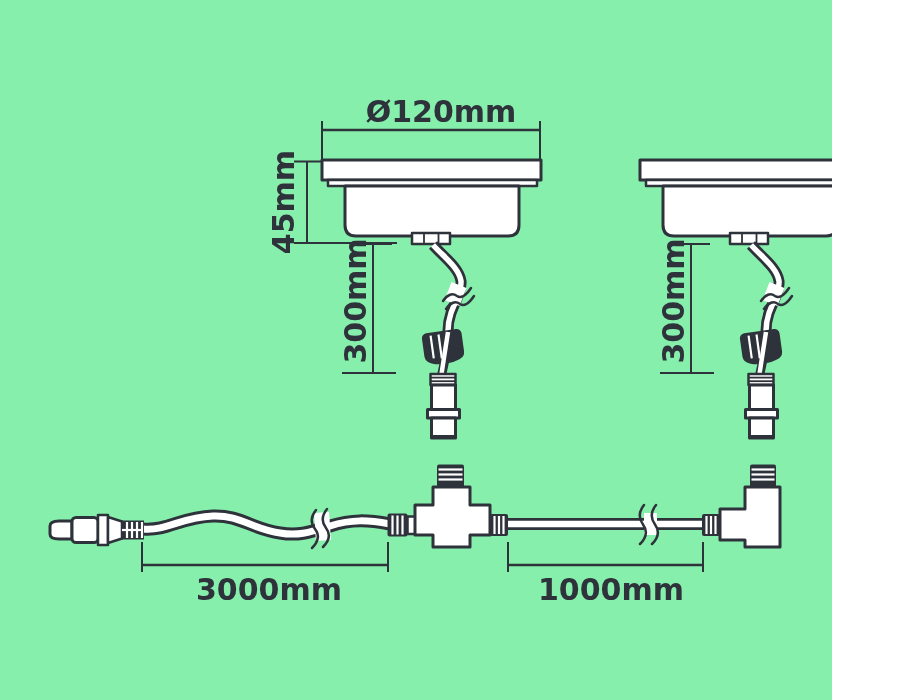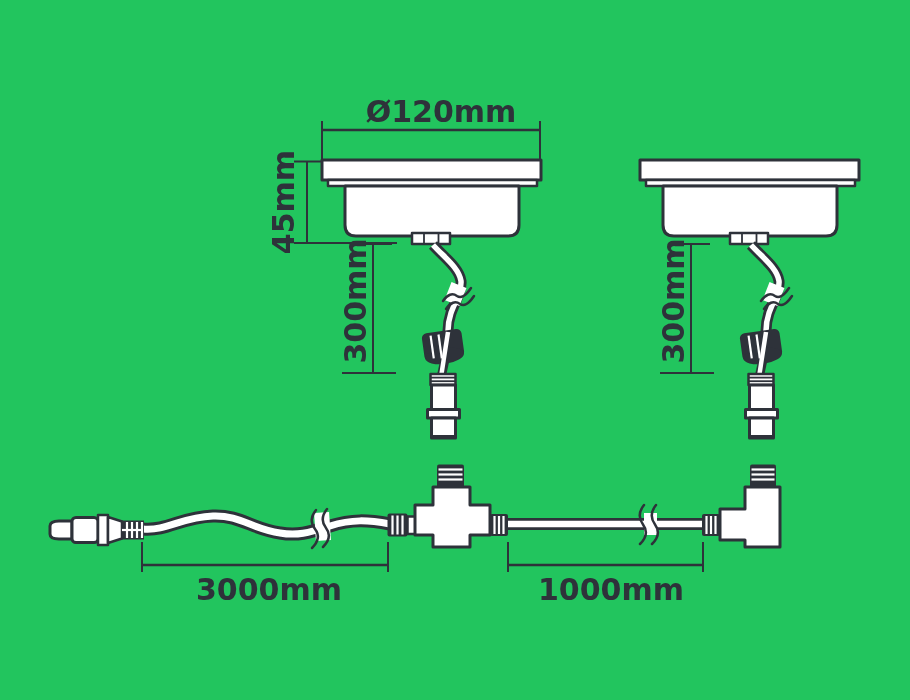--- a/index.html
+++ b/index.html
@@ -1,16 +1,16 @@
 <!DOCTYPE html>
 <html><head>
 <meta charset="utf-8">
 <style>
   html,body{margin:0;padding:0;background:#ffffff;}
-  .stage{width:910px;height:700px;background:#22c55e;position:relative;overflow:hidden;}
+  .stage{width:832px;height:700px;background:#86efac;position:relative;overflow:hidden;}
   svg{display:block;}
   
   .ol  {fill:#ffffff;stroke:#2e323a;stroke-width:3;stroke-linejoin:round;}
   .ol25{fill:#ffffff;stroke:#2e323a;stroke-width:2.5;stroke-linejoin:round;}
   .dk  {fill:#2e323a;stroke:none;}
   .dimln{stroke:#2e323a;stroke-width:2;fill:none;}
   .dimln25{stroke:#2e323a;stroke-width:2.5;fill:none;}
   .cabO{fill:none;stroke:#2e323a;stroke-width:11;}
   .cabI{fill:none;stroke:#ffffff;stroke-width:5.5;}
   .wavO{fill:none;stroke:#2e323a;stroke-width:13;}

